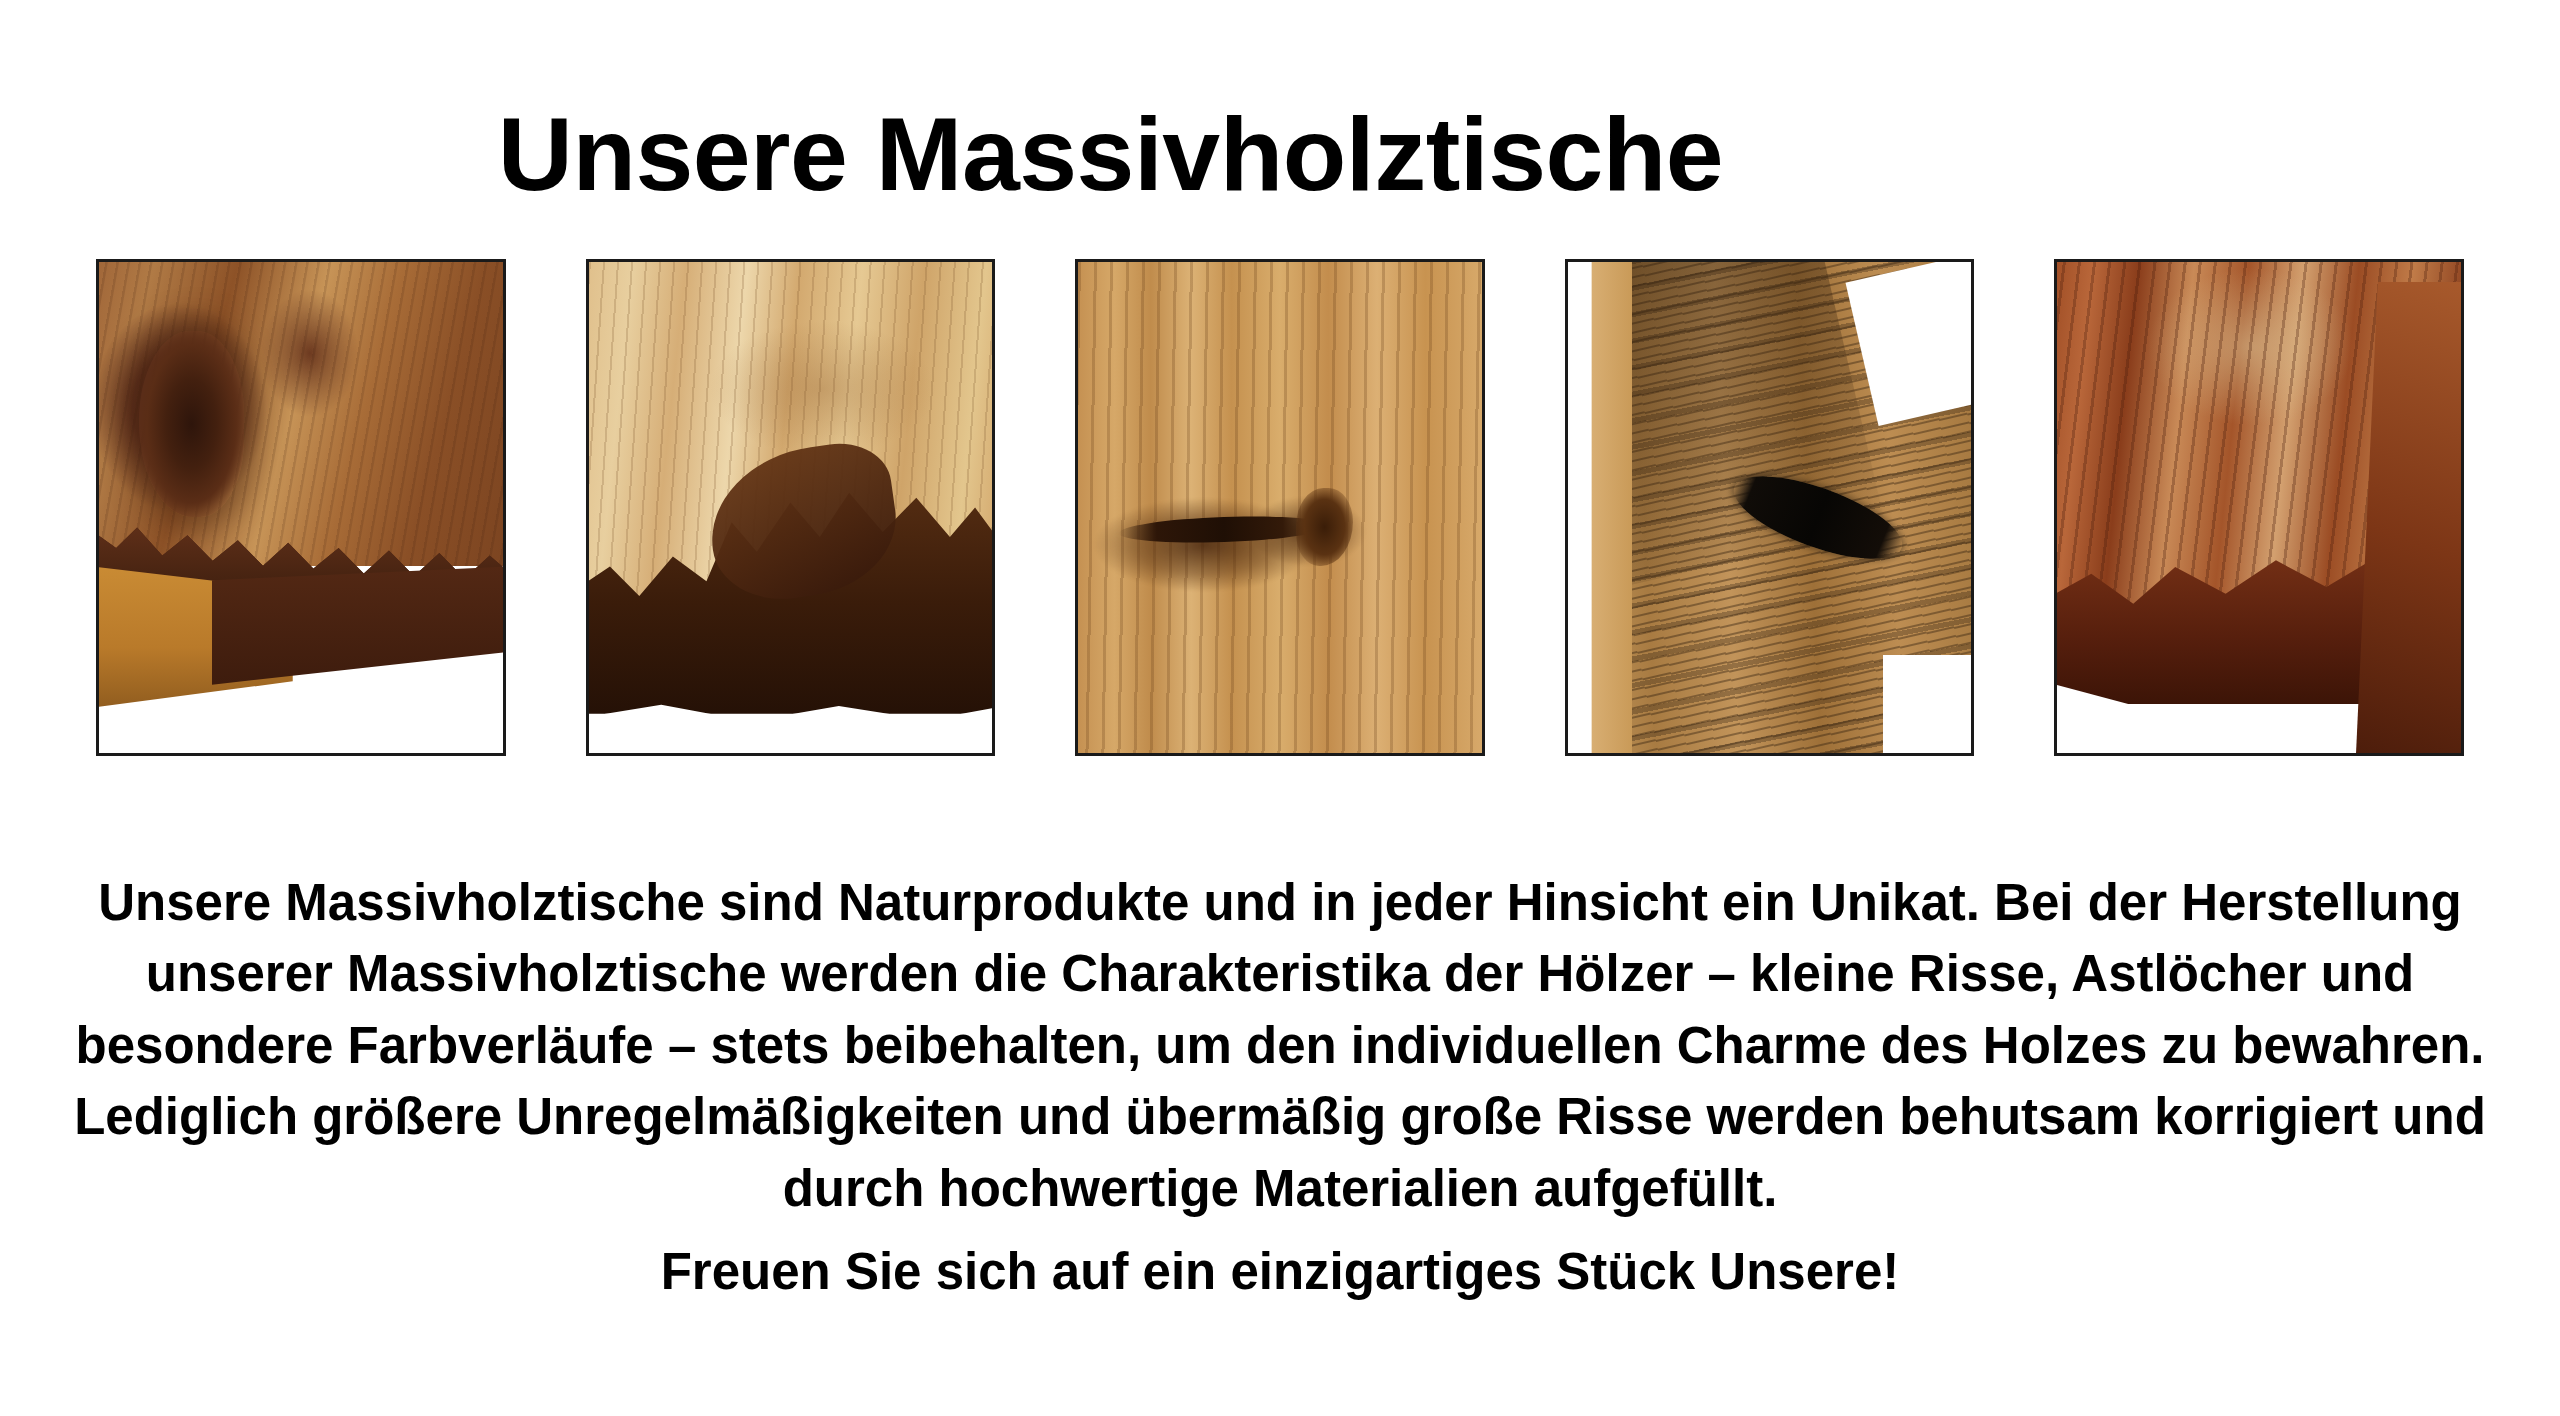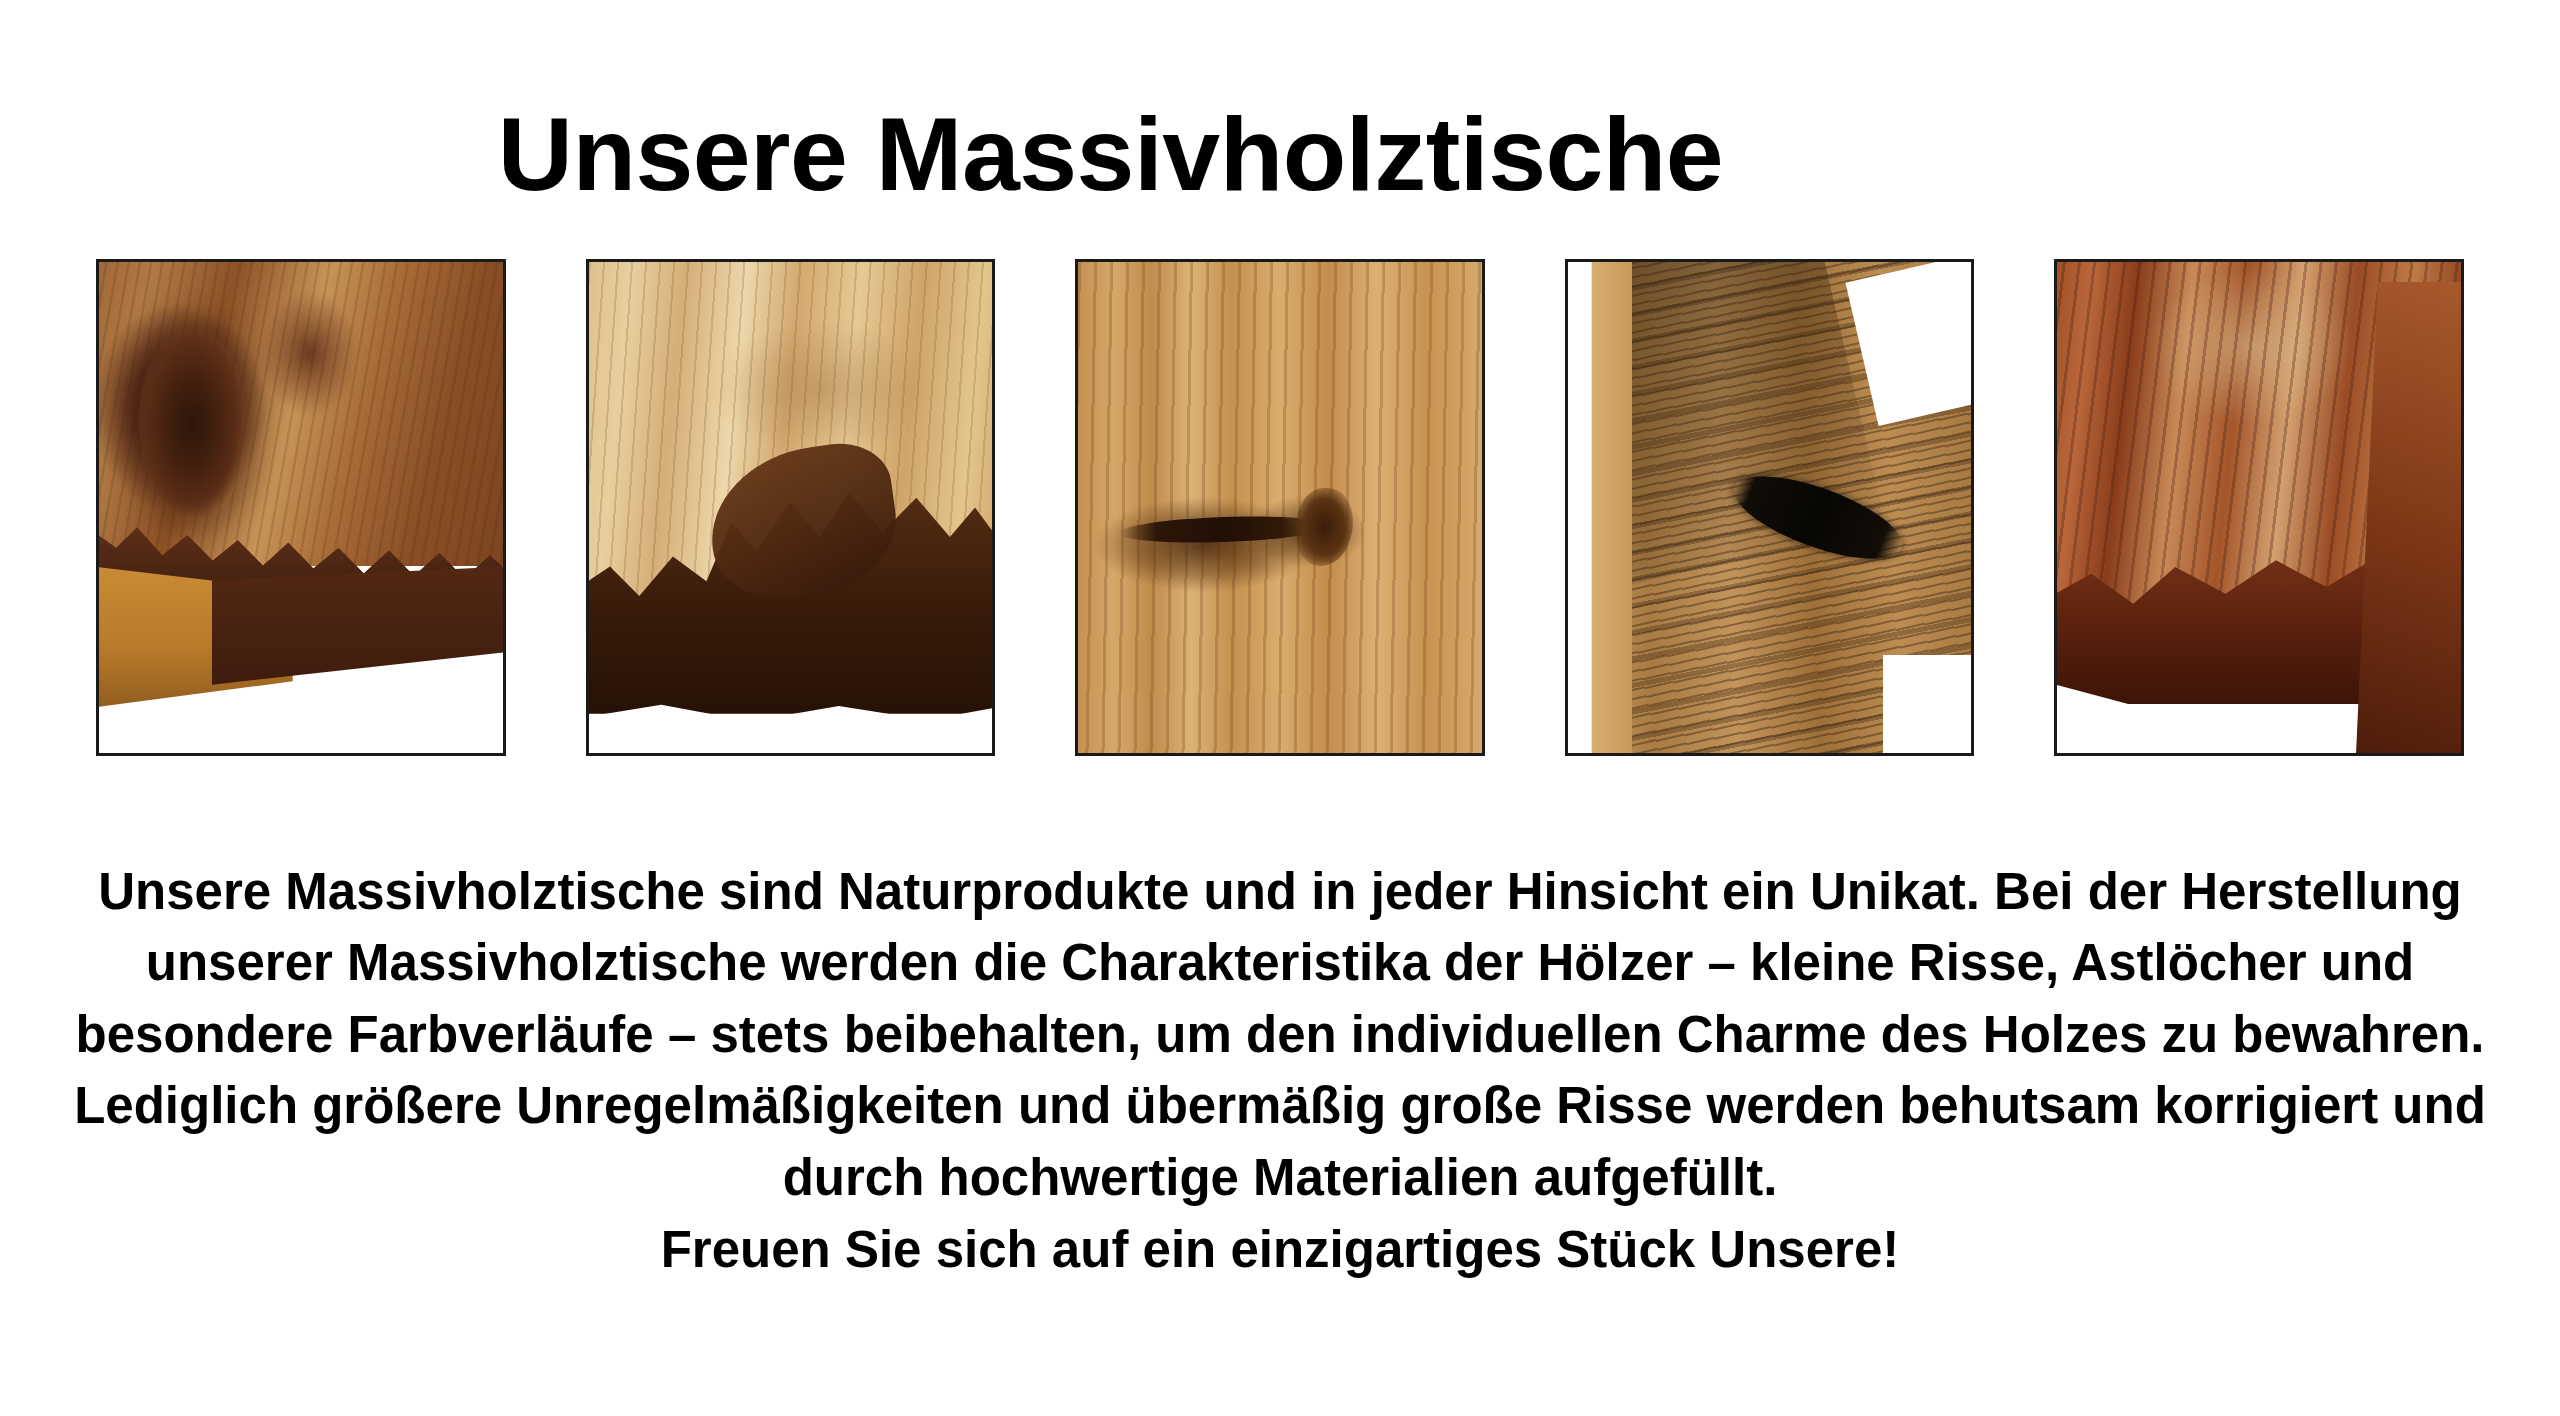--- a/index.html
+++ b/index.html
@@ -248,21 +248,21 @@
     left: 50%;
     transform: translateX(-50%);
     width: 2440px;
     text-align: center;
     font-size: 51px;
     font-weight: bold;
     line-height: 1.40;
     color: #000000;
   }
   .bodycopy p {
-    margin: 1px;
+    margin: 12px;
   }
 </style>
 </head>
 <body>
 
 <div class="page">
 
   <h1 class="headline">Unsere Massivholztische</h1>
 
   <div class="gallery">

